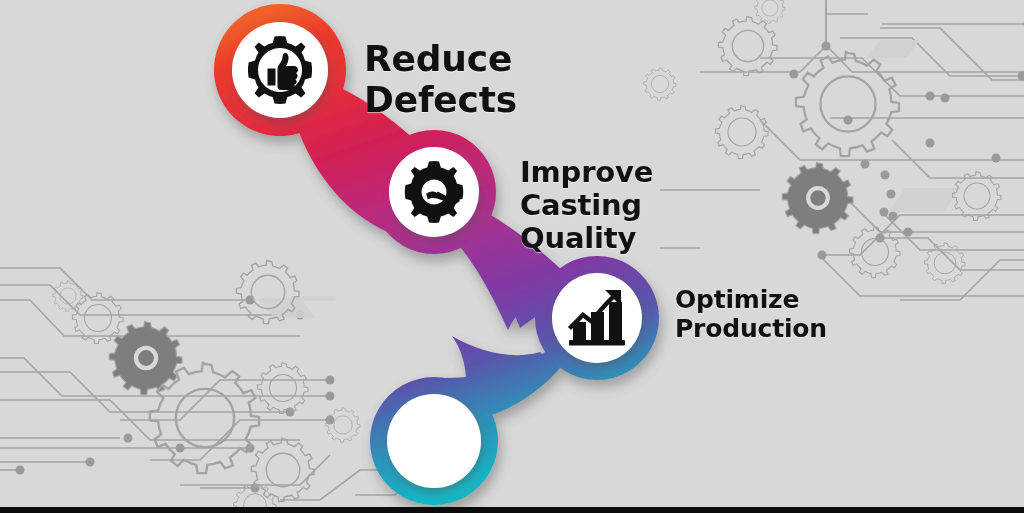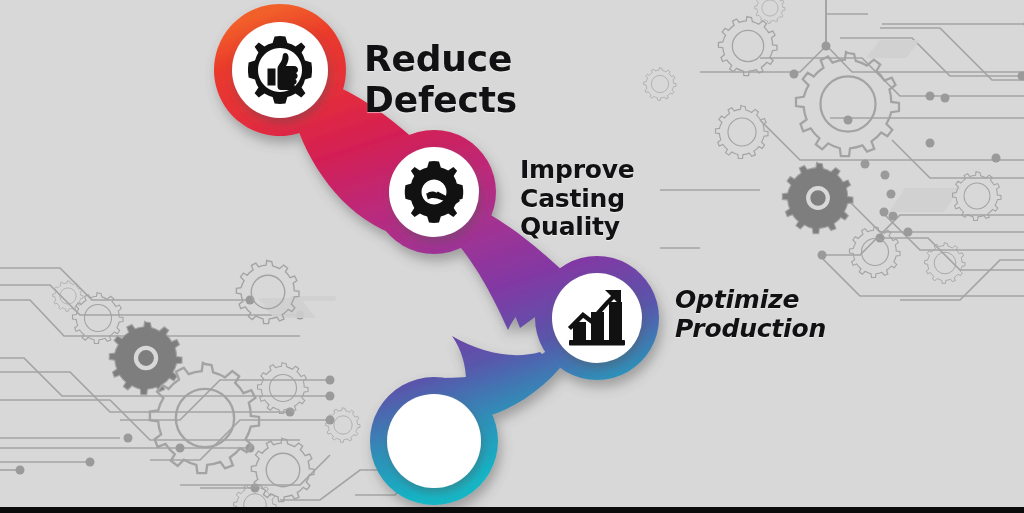--- a/index.html
+++ b/index.html
@@ -15,22 +15,22 @@
     position:absolute;
     font-family:"DejaVu Sans", sans-serif;
     font-weight:700;
     color:#111113;
     line-height:1.14;
     letter-spacing:-0.2px;
     white-space:pre-line;
     text-shadow:0 1px 1px rgba(255,255,255,.55);
   }
   #label-1{left:364px;top:38px;font-size:36px;}
-  #label-2{left:520px;top:156px;font-size:25px;}
-  #label-3{left:675px;top:286px;font-size:25px;font-style:italic;}
+  #label-2{left:520px;top:156px;font-size:29px;}
+  #label-3{left:675px;top:286px;font-size:25px;}
   #bottom-bar{
     position:absolute;left:0;bottom:0;width:1024px;height:6px;background:#0b0b0b;
   }
   .node-hit{position:absolute;border-radius:50%;}
 </style>
 </head>
 <body style="background: rgb(216, 216, 216);">
 
 <div id="stage">
 

